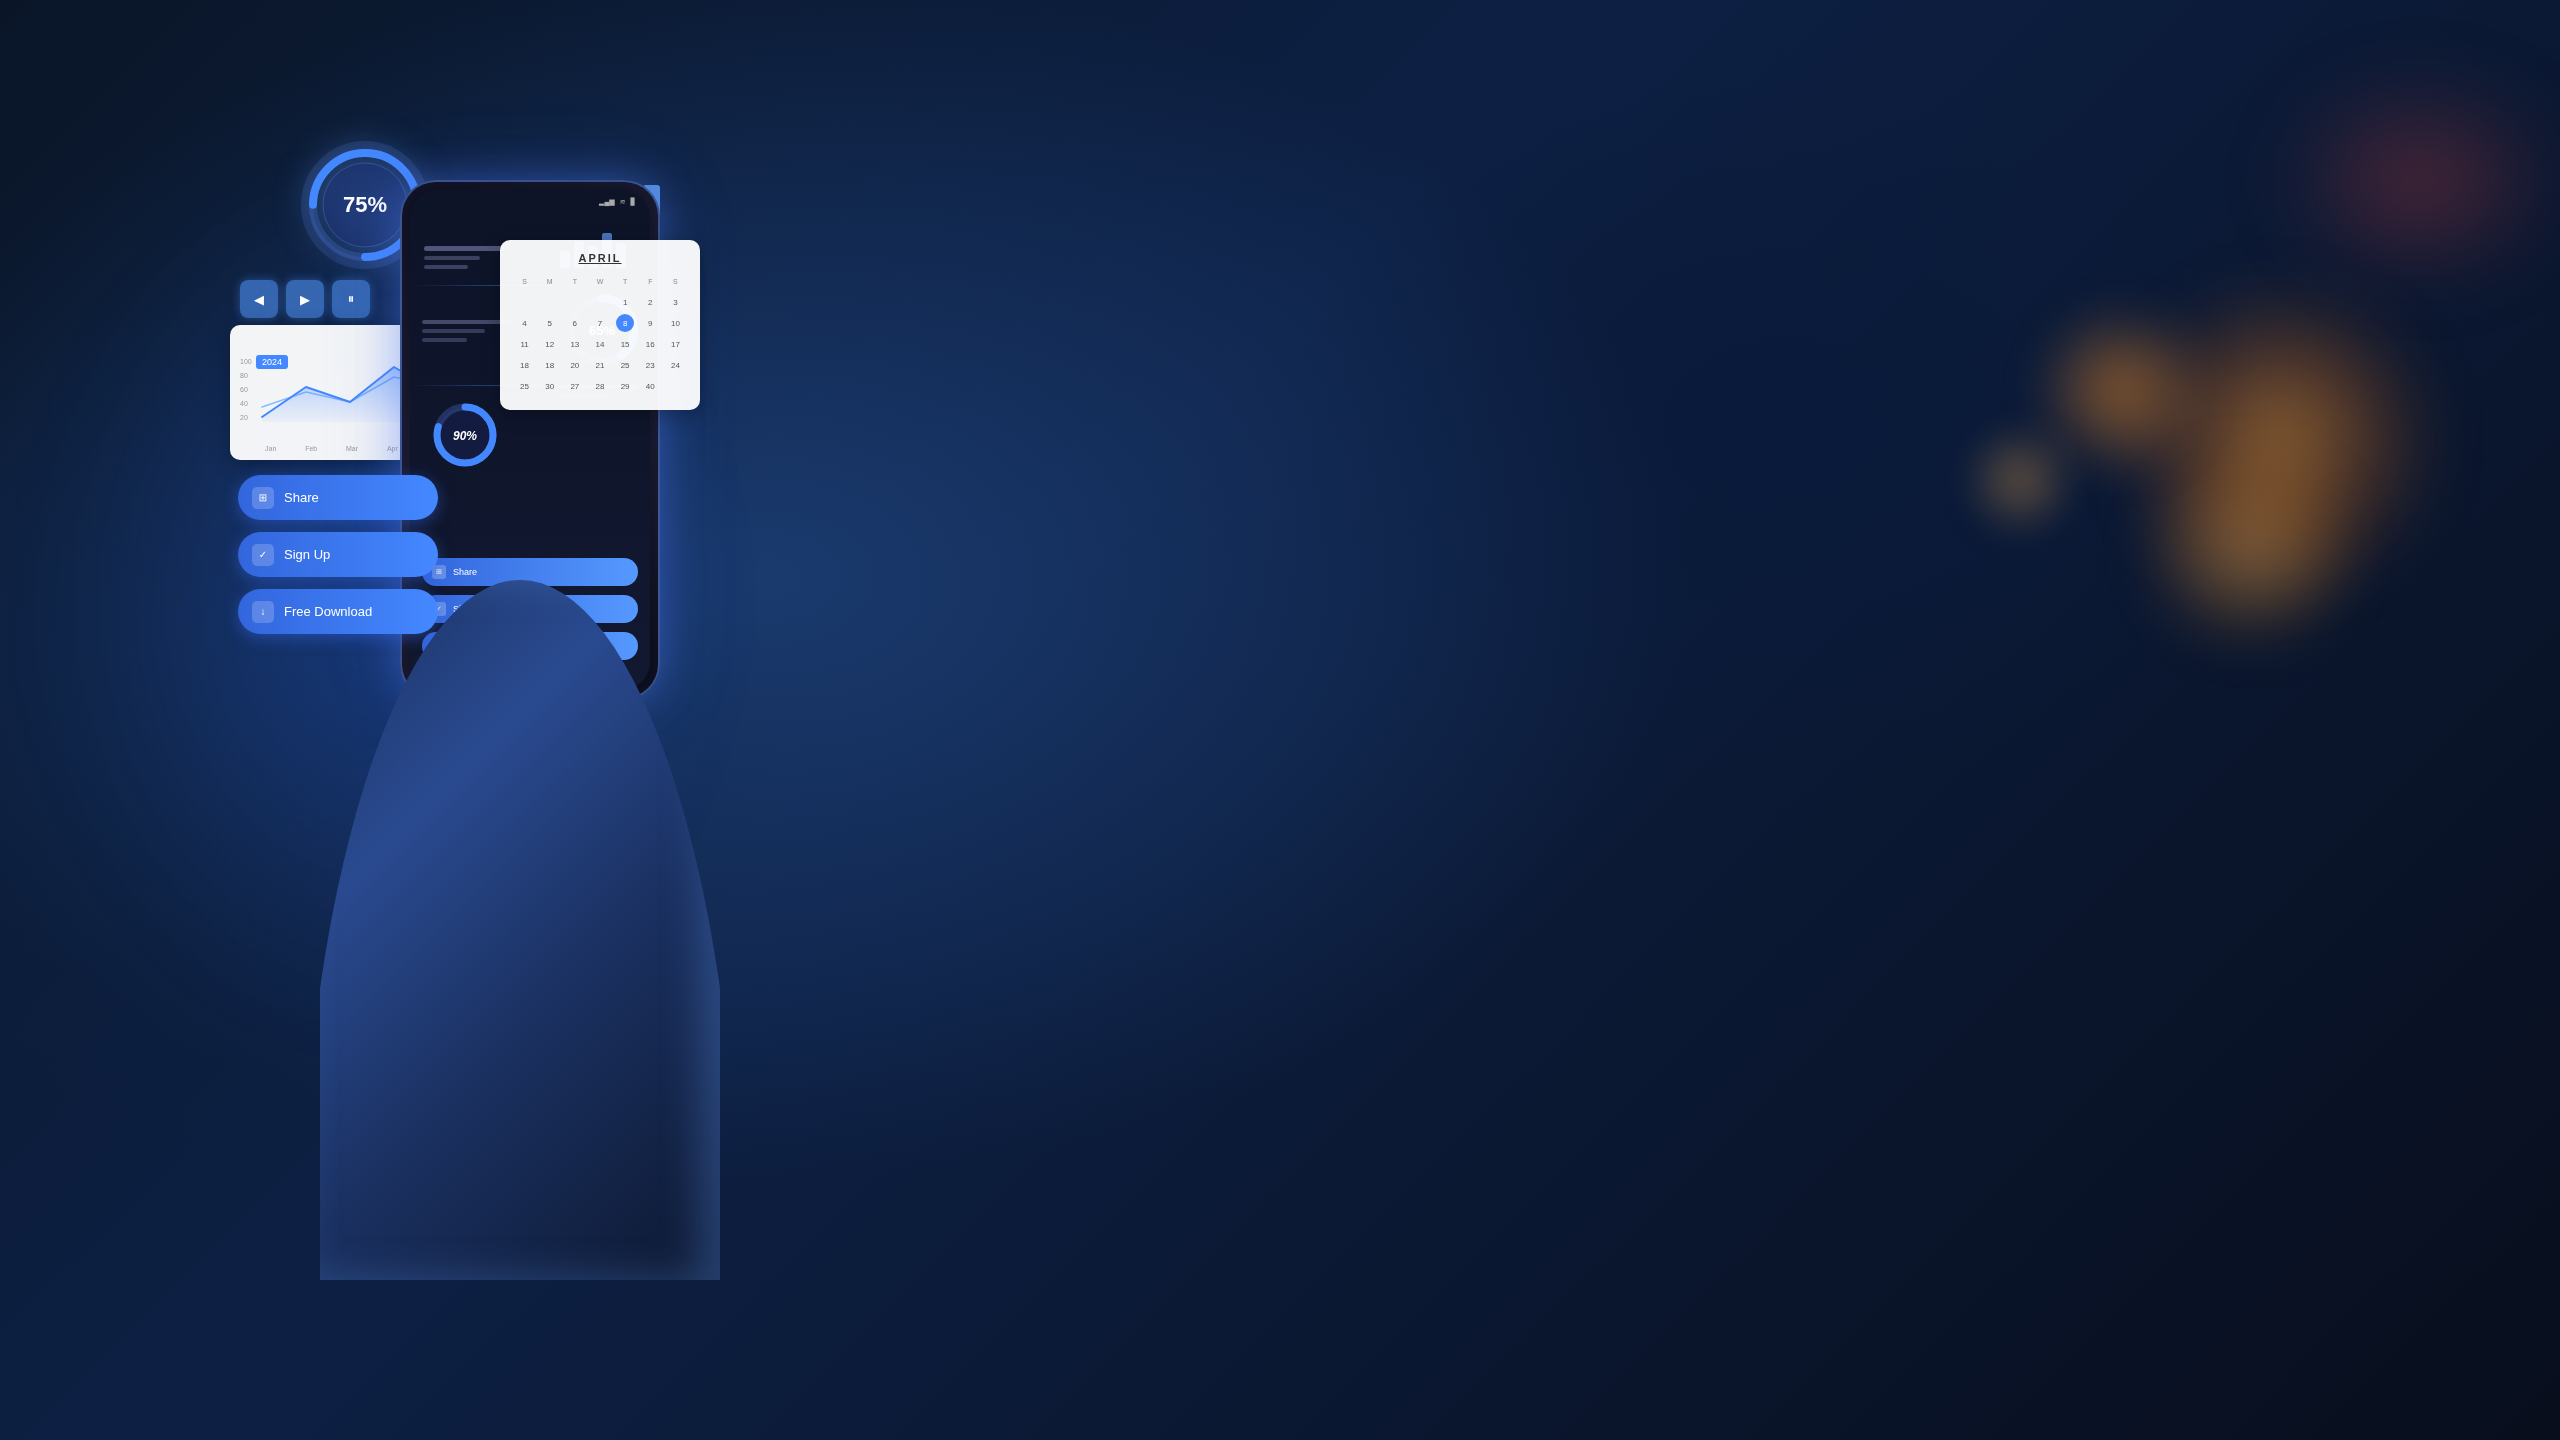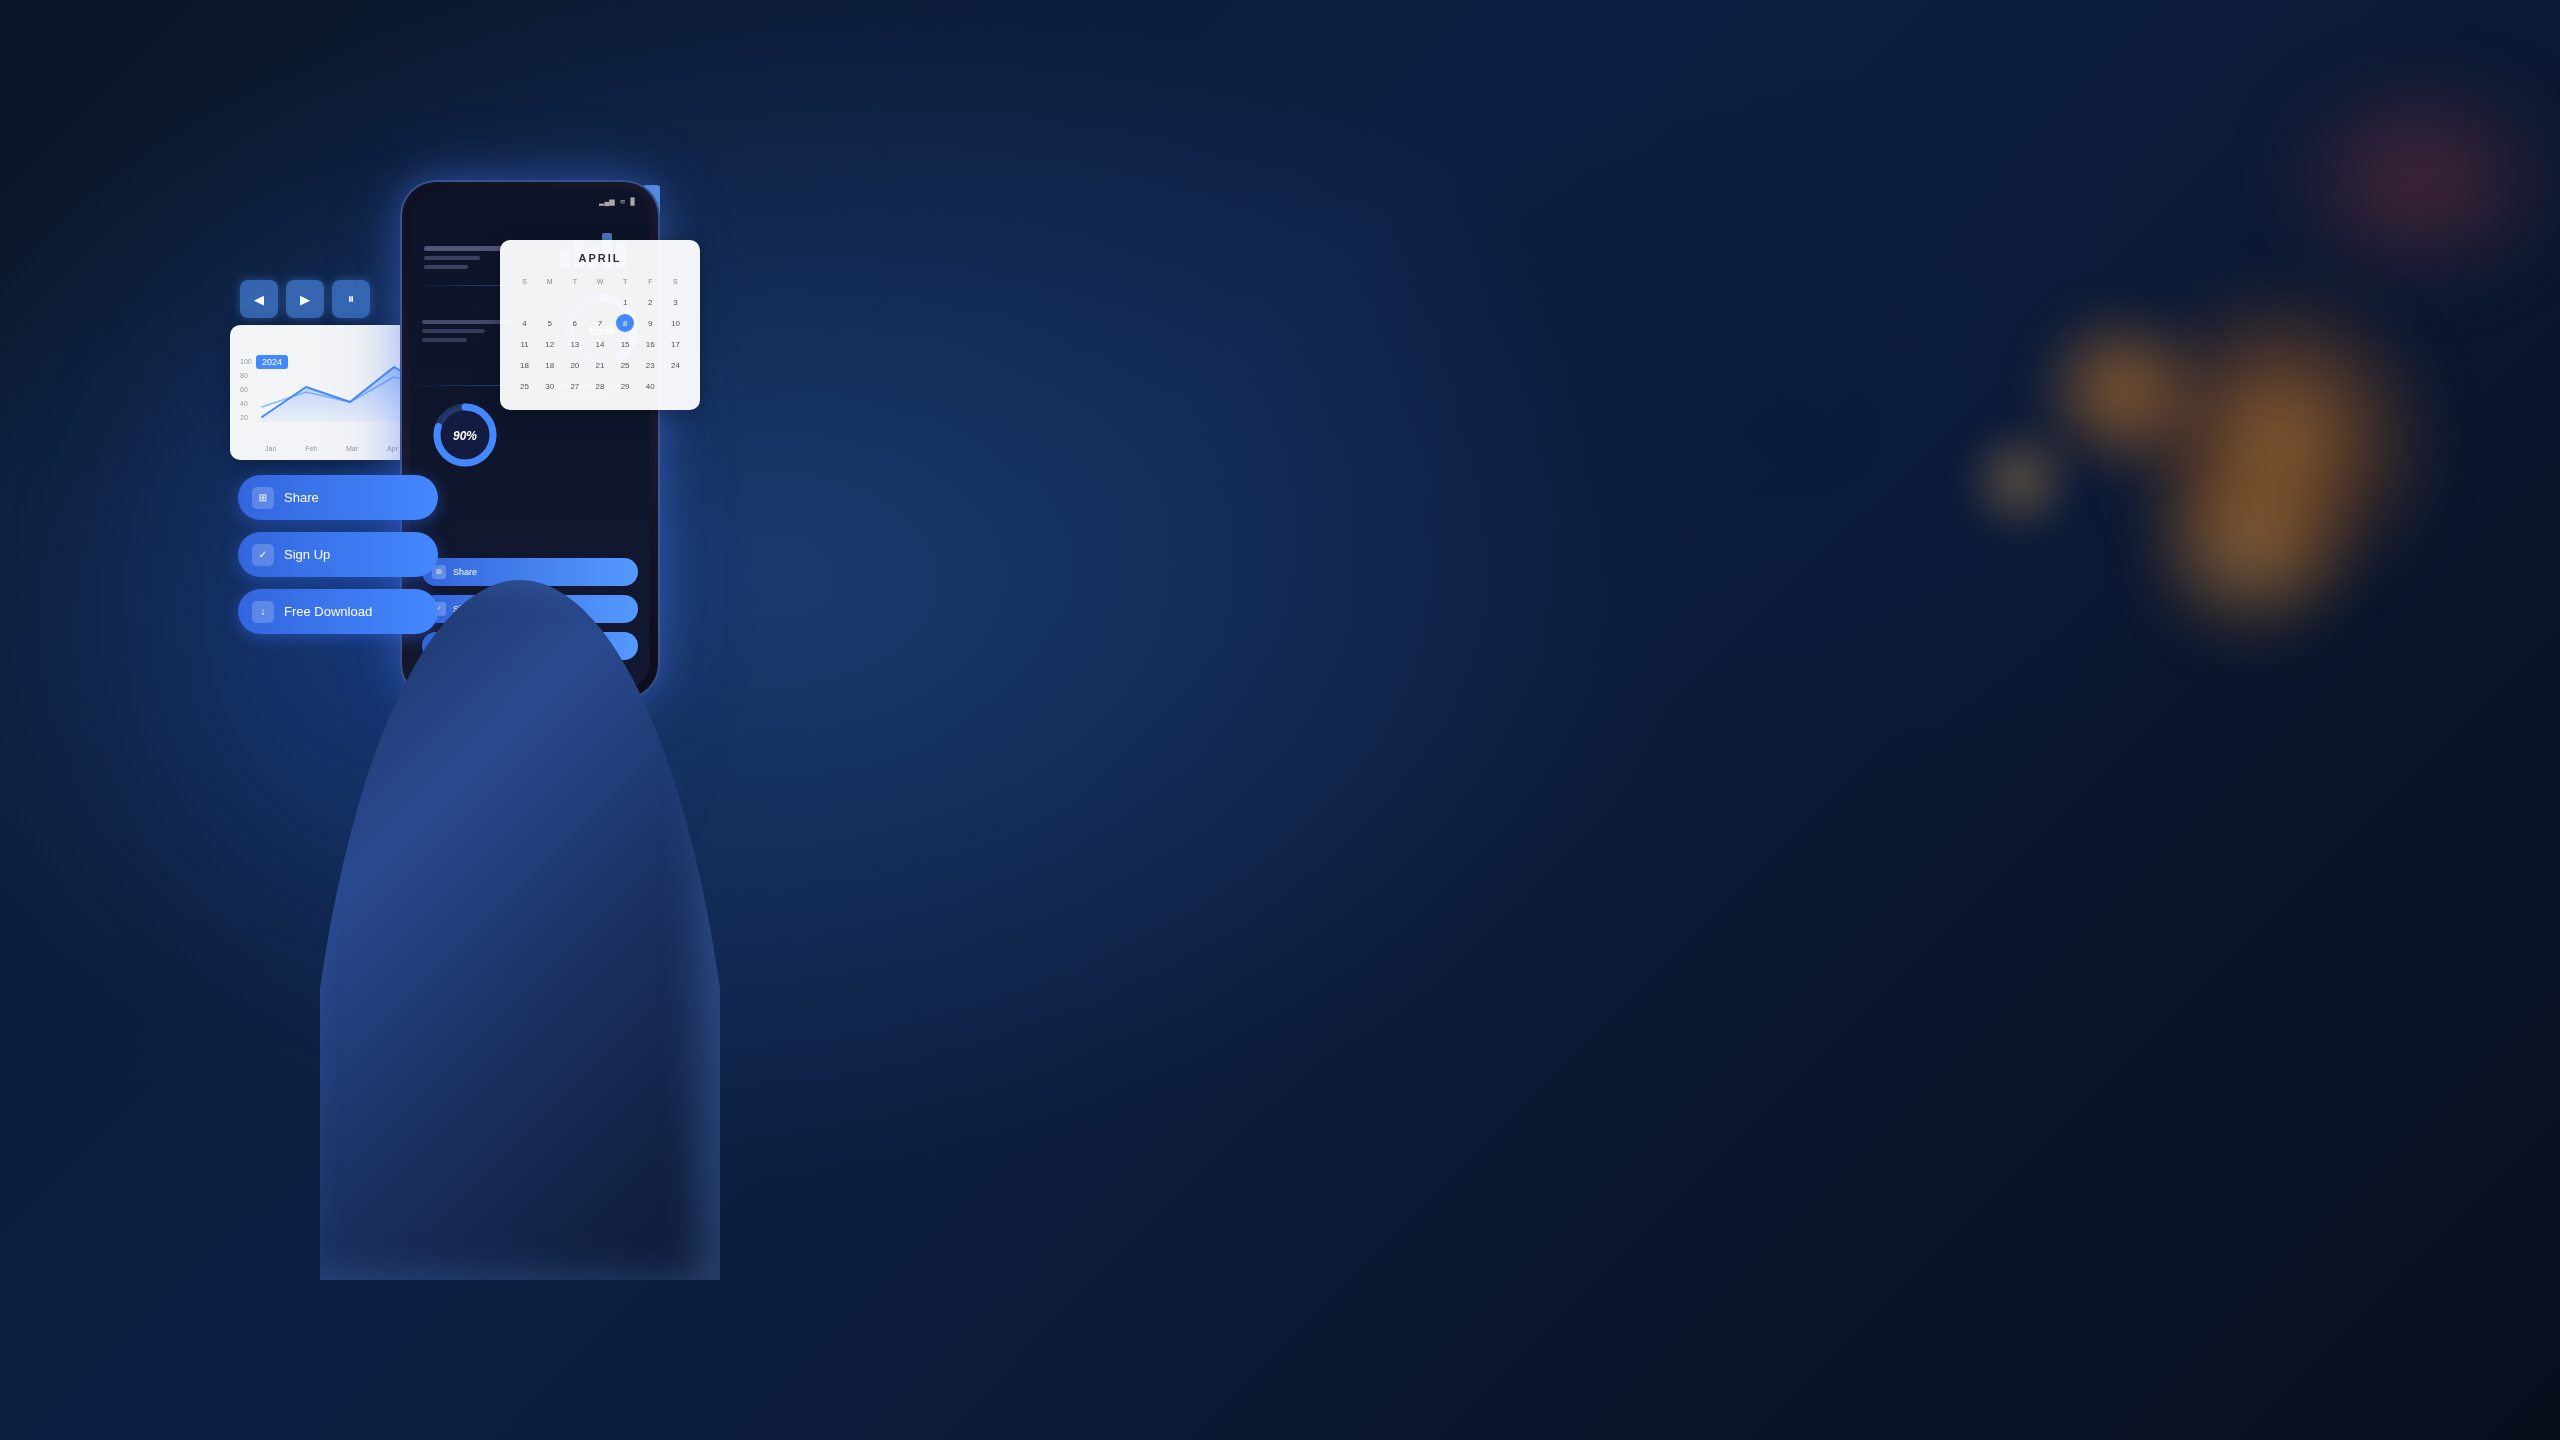--- a/index.html
+++ b/index.html
@@ -229,20 +229,21 @@
       box-shadow: 0 4px 20px rgba(0,0,0,0.3);
       padding: 12px;
     }
     .calendar-title {
       text-align: center;
       font-size: 11px;
       font-weight: 700;
       color: #333;
       letter-spacing: 2px;
       margin-bottom: 8px;
+      text-decoration: underline;
     }
     .calendar-grid {
       width: 100%;
     }
     .cal-row {
       display: grid;
       grid-template-columns: repeat(7, 1fr);
       text-align: center;
       margin-bottom: 3px;
     }
@@ -358,20 +359,34 @@
 
   <div class="bar-chart-float">
     <div class="bar-float" style="height:40%"></div>
     <div class="bar-float" style="height:70%"></div>
     <div class="bar-float" style="height:55%"></div>
     <div class="bar-float" style="height:85%"></div>
     <div class="bar-float" style="height:65%"></div>
     <div class="bar-float" style="height:90%"></div>
   </div>
 
+  <div class="circle-75">
+    <svg viewBox="0 0 130 130" width="130" height="130">
+
+      <circle cx="65" cy="65" r="58" fill="none" stroke="rgba(100,150,255,0.15)" stroke-width="12"></circle>
+
+      <circle cx="65" cy="65" r="52" fill="none" stroke="rgba(80,120,220,0.3)" stroke-width="8"></circle>
+
+      <circle cx="65" cy="65" r="52" fill="none" stroke="#4488ff" stroke-width="8" stroke-dasharray="245 82" stroke-dashoffset="82" stroke-linecap="round" transform="rotate(-90 65 65)"></circle>
+
+      <circle cx="65" cy="65" r="42" fill="rgba(30,50,120,0.5)" stroke="rgba(100,150,255,0.3)" stroke-width="1"></circle>
+
+      <text x="65" y="72" text-anchor="middle" fill="white" font-size="22" font-weight="600" font-family="-apple-system,sans-serif">75%</text>
+    </svg>
+  </div>
 
   <div class="media-controls">
     <div class="media-btn">
       <span>◀</span>
     </div>
     <div class="media-btn">
       <span>▶</span>
     </div>
     <div class="media-btn">
       <span>⏸</span>

